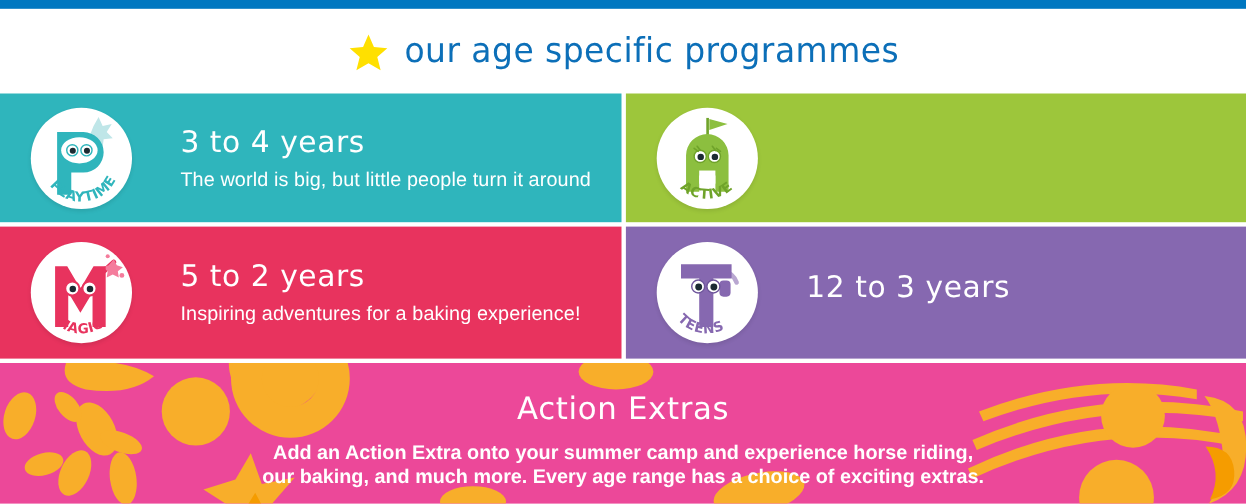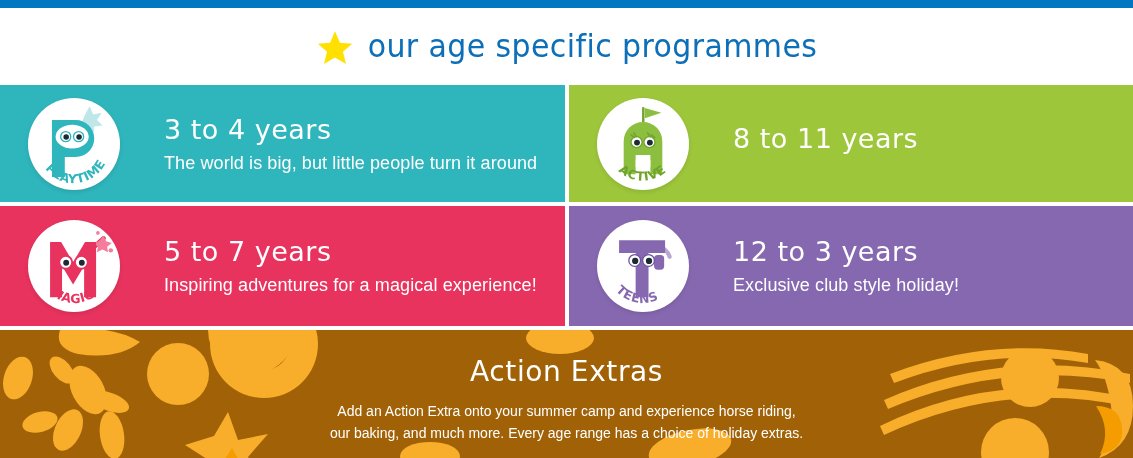--- a/index.html
+++ b/index.html
@@ -117,21 +117,21 @@
     letter-spacing: 0.1px;
     white-space: nowrap;
   }
 
   
   .extras-banner {
     position: absolute;
     left: 0; top: 330px;
     width: 1133px;
     height: 128px;
-    background: #a16207;
+    background: #ec4899;
     overflow: hidden;
   }
 
   .extras-pattern {
     position: absolute;
     inset: 0;
     width: 1133px;
     height: 128px;
   }
 
@@ -148,23 +148,23 @@
     font-size: 28px;
     line-height: 32px;
     font-weight: 400;
     letter-spacing: 0.6px;
     font-family: "DejaVu Sans", sans-serif;
     margin-bottom: 12px;
   }
 
   .extras-line {
     color: #ffffff;
-    font-size: 14px;
+    font-size: 18px;
     line-height: 22px;
-    font-weight: 400;
+    font-weight: 700;
   }
 </style>
 </head>
 <body>
 
 <div id="page">
 
   <div class="top-bar"></div>
 
   <div class="title-row">
@@ -219,21 +219,20 @@
           <circle cx="57.5" cy="48.5" r="3.2" fill="#1c2b33"></circle>
 
           <path d="M37 40 l4 3 M40 38 l3 4 M55 38 l3 4 M59 40 l4 3" stroke="#6fa32a" stroke-width="1.6" fill="none" stroke-linecap="round"></path>
           <path id="ac-arc" d="M18 73 A38 38 0 0 0 84 68" fill="none"></path>
           <text font-family="DejaVu Sans, sans-serif" font-size="13.5" font-weight="bold" fill="#6fa32a" letter-spacing="0.6">
             <textPath href="#ac-arc" startOffset="10%">ACTIVE</textPath>
           </text>
         </svg>
       </div>
       <div class="card-text">
-        <div class="card-heading">8 to 11 years</div>
       </div>
     </div>
 
     <div class="card pos-bl" style="background:#e8335e">
       <div class="badge">
         <svg viewBox="0 0 100 100" aria-hidden="true">
 
           <path d="M60 40 l22 -20" stroke="#e8335e" stroke-width="5" stroke-linecap="round" fill="none"></path>
           <path d="M82 17 l3 6 l6 2 l-5 4 l1 6 l-6 -3 l-6 3 l1 -6 l-5 -4 l6 -2 z" fill="#f47c9c"></path>
           <circle cx="90" cy="33" r="2.4" fill="#f47c9c"></circle>
@@ -246,22 +245,22 @@
           <path d="M48 46 h3" stroke="#e8335e" stroke-width="2"></path>
           <circle cx="41.5" cy="46.5" r="3.2" fill="#1c2b33"></circle>
           <circle cx="58.5" cy="46.5" r="3.2" fill="#1c2b33"></circle>
           <path id="mg-arc" d="M18 72 A38 38 0 0 0 84 70" fill="none"></path>
           <text font-family="DejaVu Sans, sans-serif" font-size="13.5" font-weight="bold" fill="#e8335e" letter-spacing="0.6">
             <textPath href="#mg-arc" startOffset="12%">MAGIC</textPath>
           </text>
         </svg>
       </div>
       <div class="card-text">
-        <div class="card-heading">5 to 7 years</div>
-        <div class="card-desc">Inspiring adventures for a magical experience!</div>
+        <div class="card-heading">5 to 2 years</div>
+        <div class="card-desc">Inspiring adventures for a baking experience!</div>
       </div>
     </div>
 
     <div class="card pos-br" style="background:#8668b0">
       <div class="badge">
         <svg viewBox="0 0 100 100" aria-hidden="true">
 
           <path d="M45 30 a22 18 0 0 1 34 10" stroke="#b9a7d1" stroke-width="4.5" fill="none" stroke-linecap="round"></path>
           <rect x="62" y="38" width="11" height="16" rx="4" fill="#8668b0"></rect>
 
@@ -272,21 +271,20 @@
           <circle cx="41.5" cy="44.5" r="3.4" fill="#1c2b33"></circle>
           <circle cx="56.5" cy="44.5" r="3.4" fill="#1c2b33"></circle>
           <path id="tn-arc" d="M16 70 A38 38 0 0 0 82 72" fill="none"></path>
           <text font-family="DejaVu Sans, sans-serif" font-size="13.5" font-weight="bold" fill="#8668b0" letter-spacing="0.6">
             <textPath href="#tn-arc" startOffset="10%">TEENS</textPath>
           </text>
         </svg>
       </div>
       <div class="card-text">
         <div class="card-heading">12 to 3 years</div>
-        <div class="card-desc">Exclusive club style holiday!</div>
       </div>
     </div>
 
   </div>
 
   <div class="extras-banner">
 
     <svg class="extras-pattern" viewBox="0 0 1133 128" preserveAspectRatio="none" aria-hidden="true">
       <g fill="#f8ae2a">
 
@@ -322,18 +320,18 @@
 
         <ellipse cx="560" cy="8" rx="34" ry="16"></ellipse>
         <ellipse cx="690" cy="118" rx="42" ry="18" transform="rotate(-12 690 118)"></ellipse>
         <ellipse cx="430" cy="126" rx="30" ry="14"></ellipse>
       </g>
     </svg>
 
     <div class="extras-content">
       <div class="extras-title">Action Extras</div>
       <div class="extras-line">Add an Action Extra onto your summer camp and experience horse riding,</div>
-      <div class="extras-line">our baking, and much more. Every age range has a choice of holiday extras.</div>
+      <div class="extras-line">our baking, and much more. Every age range has a choice of exciting extras.</div>
     </div>
 
   </div>
 
 </div>
 
 </body></html>

